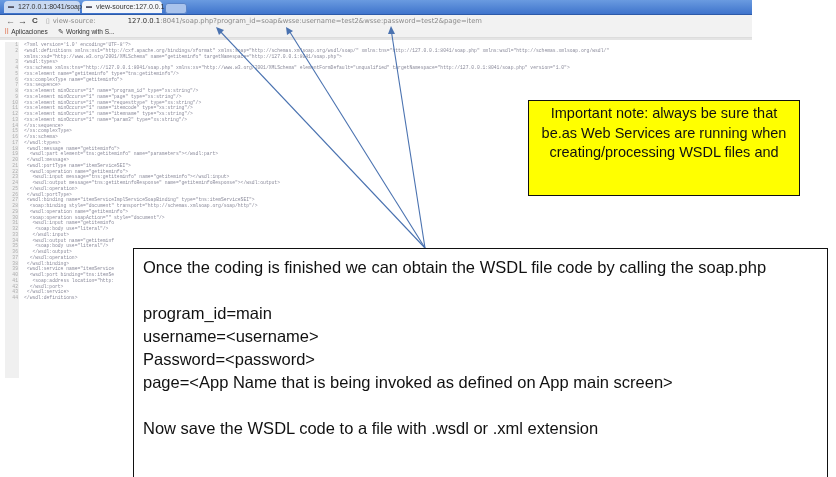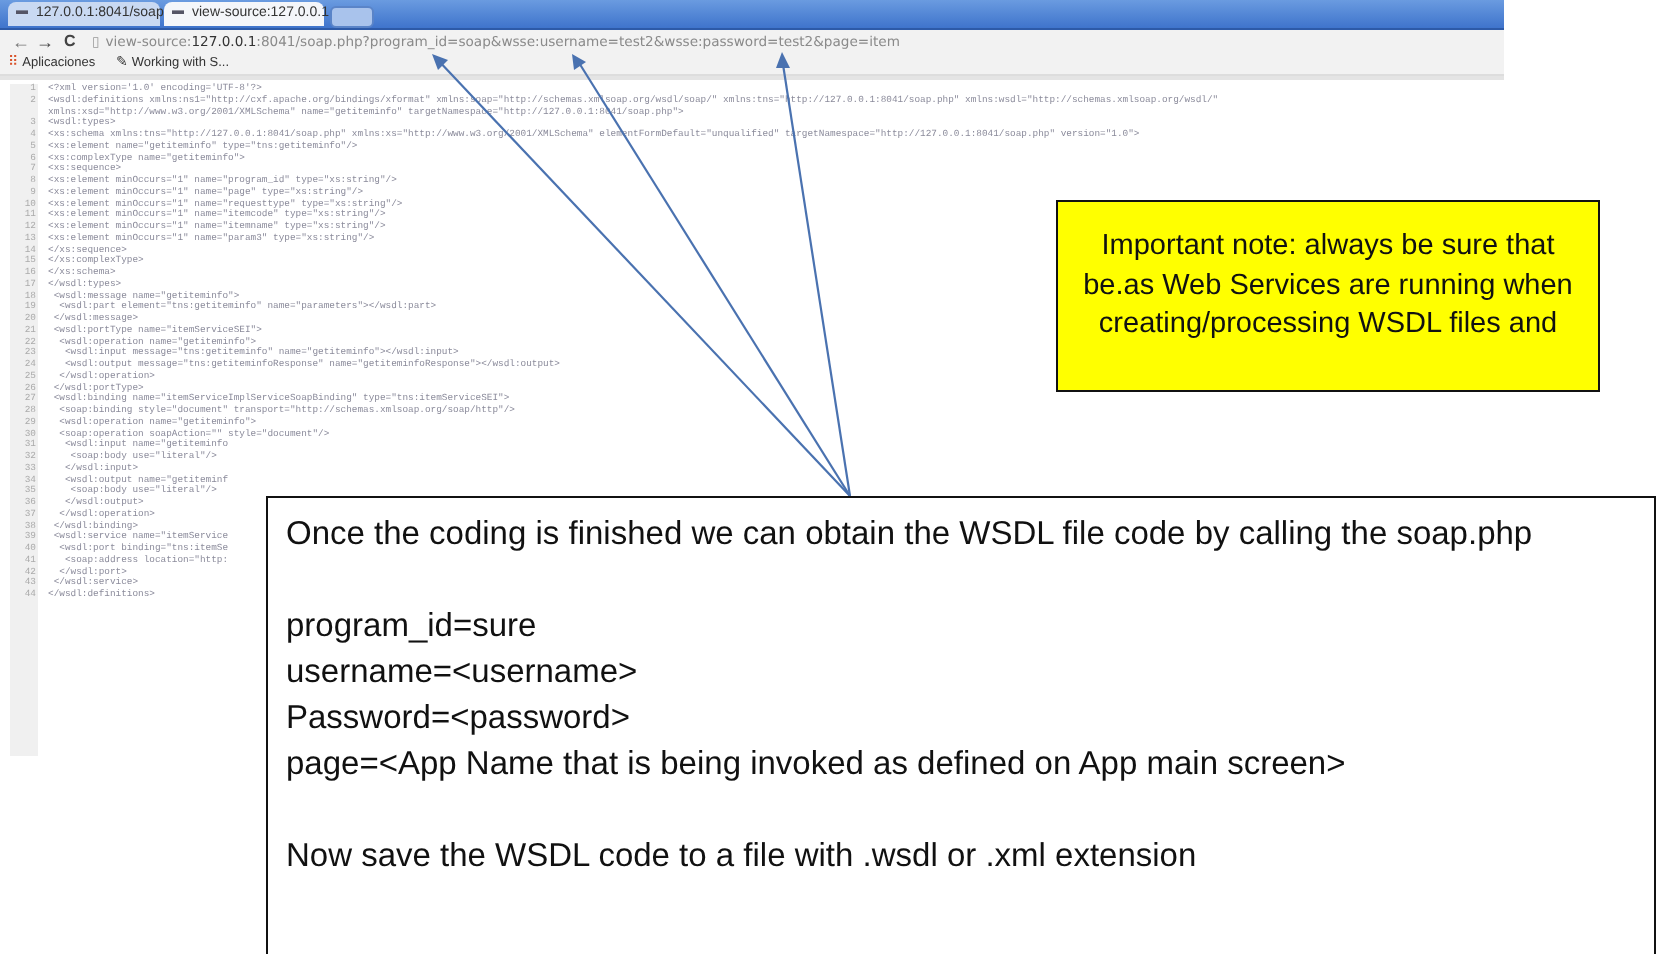--- a/index.html
+++ b/index.html
@@ -8,31 +8,31 @@
   #tabbar { position:absolute; left:0; top:0; width:752px; height:14px; background:linear-gradient(#6a9be0,#3f74cc); border-bottom:1px solid #2d5aa8; }
   .tab { position:absolute; top:1px; height:12px; font-size:7px; line-height:12px; padding:0 6px 0 14px; box-sizing:border-box; border-radius:4px 4px 0 0; white-space:nowrap; color:#333; }
   .tab .fav { position:absolute; left:4px; top:3px; width:7px; height:5px; font-size:6px; line-height:5px; color:#556; }
   .tab .close { margin-left:4px; color:#777; font-size:7px; }
   #tab1 { left:4px; width:76px; background:#c9d9f2; }
   #tab2 { left:82px; width:80px; background:#f4f6fa; }
   #newtab { position:absolute; left:165px; top:3px; width:20px; height:9px; background:#a9c3ec; border-radius:3px; border:1px solid #5a84c8; }
   #toolbar { position:absolute; left:0; top:15px; width:752px; height:12px; background:#f2f2f2; }
   .navbtn { position:absolute; top:0; font-size:9px; line-height:12px; color:#777; }
   #urlbar { position:absolute; left:46px; top:1px; width:700px; height:10px; font-size:6.8px; line-height:10px; color:#8a8a8a; white-space:nowrap; font-family:"DejaVu Sans", sans-serif; }
-  #urlbar .host { color:#333; }
+  #urlbar .host { color:#333;margin-left:32px; }
   #bookmarks { position:absolute; left:0; top:27px; width:752px; height:10px; background:#f2f2f2; border-bottom:1px solid #ddd; font-size:6.5px; line-height:10px; color:#333; }
   .bm { position:absolute; top:0; white-space:nowrap; }
   .bm .ic { font-size:7px; margin-right:2px; }
   #gutterbar { position:absolute; left:0; top:38px; width:752px; height:2px; background:#e4e4e4; }
   #code { position:absolute; left:4px; top:42px; width:748px; }
   .cl { position:relative; height:5.75px; font-family:"Liberation Mono", monospace; font-size:4.7px; line-height:5.75px; color:#8b8b9b; white-space:pre; }
   .cl .ln { display:inline-block; width:14px; text-align:right; margin-right:6px; color:#aaa; }
   #scrollbar { position:absolute; left:5px; top:42px; width:14px; height:336px; background:#f0f0f0; }
   #arrows { position:absolute; left:0; top:0; width:836px; height:477px; pointer-events:none; }
-  #note-box { position:absolute; left:528px; top:100px; width:272px; height:96px; background:#ffff00; border:1.5px solid #111; box-sizing:border-box; font-family:"Liberation Sans", sans-serif; font-size:14.5px; line-height:19.5px; color:#111; text-align:center; padding-top:13px; }
+  #note-box { position:absolute; left:528px; top:100px; width:272px; height:96px; background:#ffff00; border:1.5px solid #111; box-sizing:border-box; font-family:"Liberation Sans", sans-serif; font-size:14.5px; line-height:19.5px; color:#111; text-align:center; padding-top:3px; }
   #info-box { position:absolute; left:133px; top:248px; width:695px; height:272px; background:#fff; border:1.5px solid #111; box-sizing:border-box; font-family:"Liberation Sans", sans-serif; font-size:16.5px; line-height:23px; color:#111; padding:7px 0 0 9px; }
   #info-box .line { height:23px; white-space:nowrap; }
 </style>
 </head>
 <body>
 
 <div id="screen">
   <div id="tabbar">
     <div class="tab" id="tab1">
       <span class="fav">▬</span>
@@ -131,19 +131,19 @@
 
 <div id="note-box">
   <div>Important note: always be sure that</div>
   <div>be.as Web Services are running when</div>
   <div>creating/processing WSDL files and</div>
 </div>
 
 <div id="info-box">
   <div class="line">Once the coding is finished we can obtain the WSDL file code by calling the soap.php</div>
   <div class="line"></div>
-  <div class="line">program_id=sure</div>
+  <div class="line">program_id=main</div>
   <div class="line">username=&lt;username&gt;</div>
   <div class="line">Password=&lt;password&gt;</div>
   <div class="line">page=&lt;App Name that is being invoked as defined on App main screen&gt;</div>
   <div class="line"></div>
   <div class="line">Now save the WSDL code to a file with .wsdl or .xml extension</div>
 </div>
 
 </body></html>

